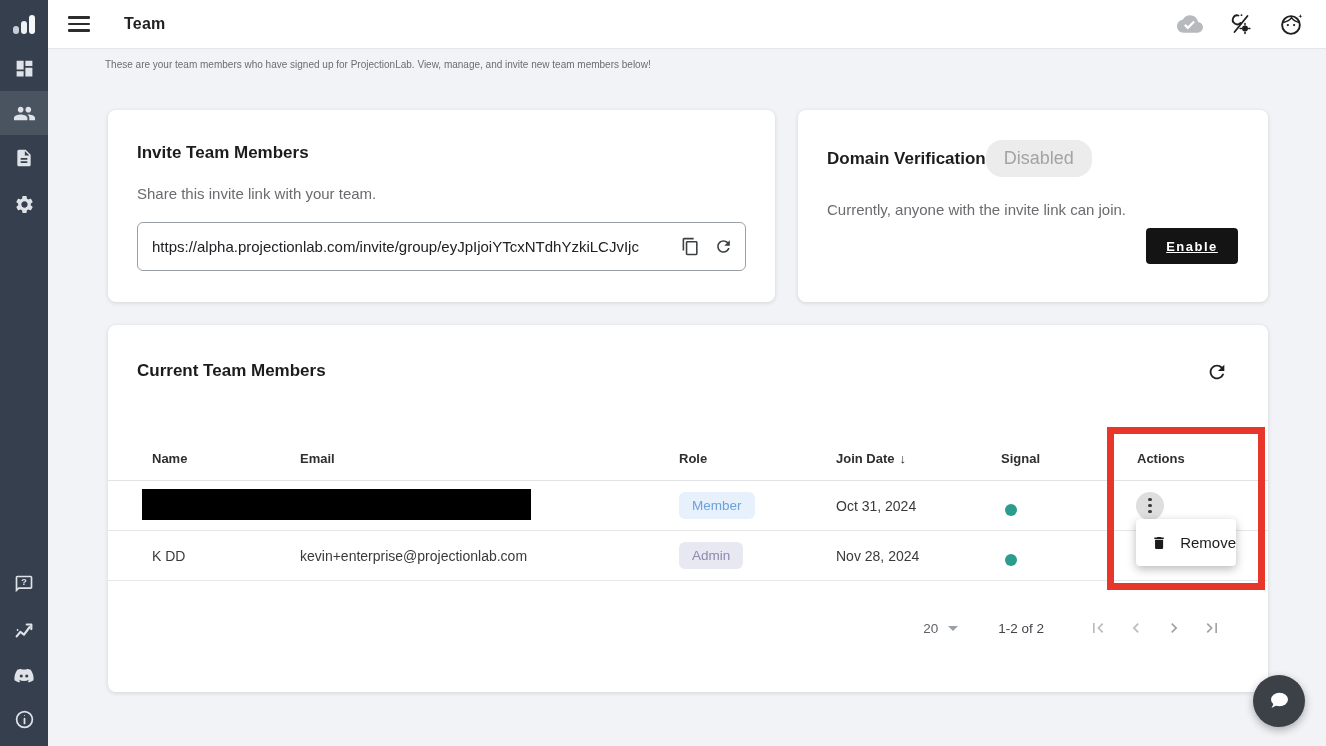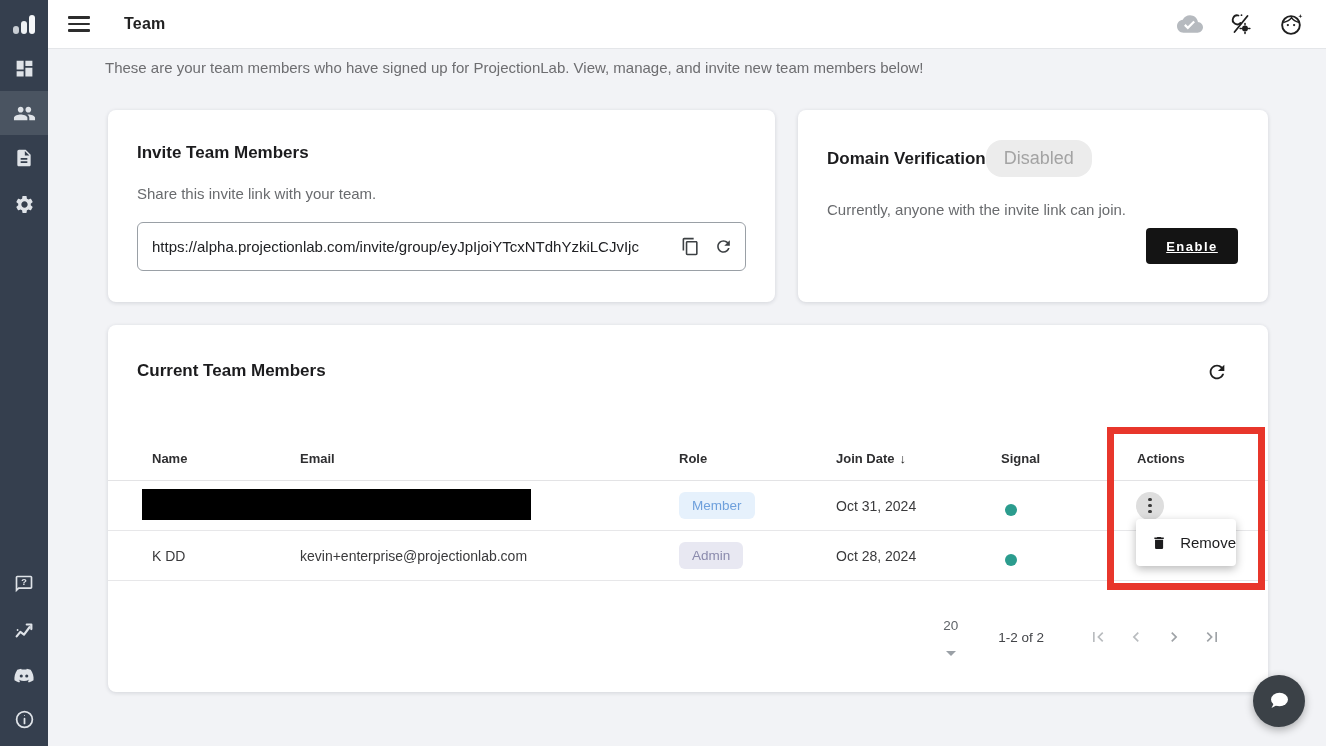--- a/index.html
+++ b/index.html
@@ -15,21 +15,21 @@
   
   .topbar { position:absolute; left:48px; top:0; width:1278px; height:49px; background:#ffffff; border-bottom:1px solid #e4e6e9; display:flex; align-items:center; z-index:20; }
   .hamburger { margin-left:20px; width:24px; height:24px; display:flex; flex-direction:column; justify-content:center; gap:4px; cursor:pointer; }
   .hamburger span { display:block; height:2.5px; width:22px; background:#2d2d2d; border-radius:1px; }
   .topbar-title { margin-left:32px; font-size:16px; font-weight:bold; color:#222; letter-spacing:.2px; }
   .topbar-right { margin-left:auto; margin-right:22px; display:flex; align-items:center; gap:26px; }
   .topbar-right .tb-ic { cursor:pointer; display:flex; }
 
   
   .card { position:absolute; background:#fff; border-radius:8px; box-shadow:0 1px 4px rgba(20,30,50,.14); }
-  .intro { position:absolute; left:105px; top:59px; font-size:15px; color:#6d6d70; }
+  .intro { position:absolute; left:105px; top:59px; font-size:10px; color:#6d6d70; }
 
   .card-invite { left:108px; top:110px; width:667px; height:192px; }
   .card-domain { left:798px; top:110px; width:470px; height:192px; }
   .card-members { left:108px; top:325px; width:1160px; height:367px; }
 
   .card h2 { font-size:17px; font-weight:bold; color:#1c1c1e; }
   .muted { font-size:15px; color:#696b6e; }
 
   .invite-inner { padding:33px 29px 0 29px; }
   .invite-inner h2 { margin-top:0; }
@@ -67,21 +67,21 @@
   .kebab-btn i { width:3.5px; height:3.5px; border-radius:50%; background:#3a3a3a; }
 
   .action-menu { position:absolute; left:1028px; top:194px; width:100px; height:47px; background:#fff; border-radius:4px; box-shadow:0 3px 10px rgba(0,0,0,.28); display:flex; align-items:center; padding-left:15px; gap:13px; z-index:6; }
   .action-menu .lbl { font-size:15px; color:#1c1c1e; }
 
   
   .annotation { position:absolute; left:1107px; top:427px; width:158px; height:163px; border:7px solid #e8362b; z-index:5; pointer-events:none; }
 
   
   .pager { position:absolute; left:0; top:293px; width:1160px; display:flex; align-items:center; justify-content:flex-end; padding-right:46px; color:#5f6368; font-size:13.5px; }
-  .page-size { display:flex; align-items:center; gap:18px; cursor:pointer;flex-direction:column; }
+  .page-size { display:flex; align-items:center; gap:10px; cursor:pointer; }
   .dd-arrow { width:0; height:0; border-left:5px solid transparent; border-right:5px solid transparent; border-top:5px solid #9aa0a6; }
   .range { margin-left:40px; color:#434549; font-size:13.5px; }
   .pager-nav { display:flex; align-items:center; gap:18px; margin-left:44px; }
   .pnav { cursor:pointer; display:flex; color:#b9bcbf; }
 
   
   .fab { position:absolute; left:1253px; top:675px; width:52px; height:52px; border-radius:50%; background:#3b4147; box-shadow:0 3px 8px rgba(0,0,0,.3); display:flex; align-items:center; justify-content:center; cursor:pointer; z-index:40; }
 </style>
 </head>
 <body>
@@ -255,21 +255,21 @@
               <i></i>
               <i></i>
             </span>
         </div>
       </div>
 
       <div class="trow tr">
         <div>K DD</div>
         <div>kevin+enterprise@projectionlab.com</div>
         <div><span class="chip chip-admin">Admin</span></div>
-        <div>Oct 28, 2024</div>
+        <div>Nov 28, 2024</div>
         <div><span class="sig"><span class="halo"></span><span class="dot"></span></span></div>
         <div></div>
       </div>
     </div>
 
     <div class="action-menu">
       <svg width="18" height="18" viewBox="0 0 24 24" fill="#1c1c1e">
         <path d="M6 19c0 1.1.9 2 2 2h8c1.1 0 2-.9 2-2V7H6v12zM19 4h-3.5l-1-1h-5l-1 1H5v2h14V4z"></path>
       </svg>
       <span class="lbl">Remove</span>

